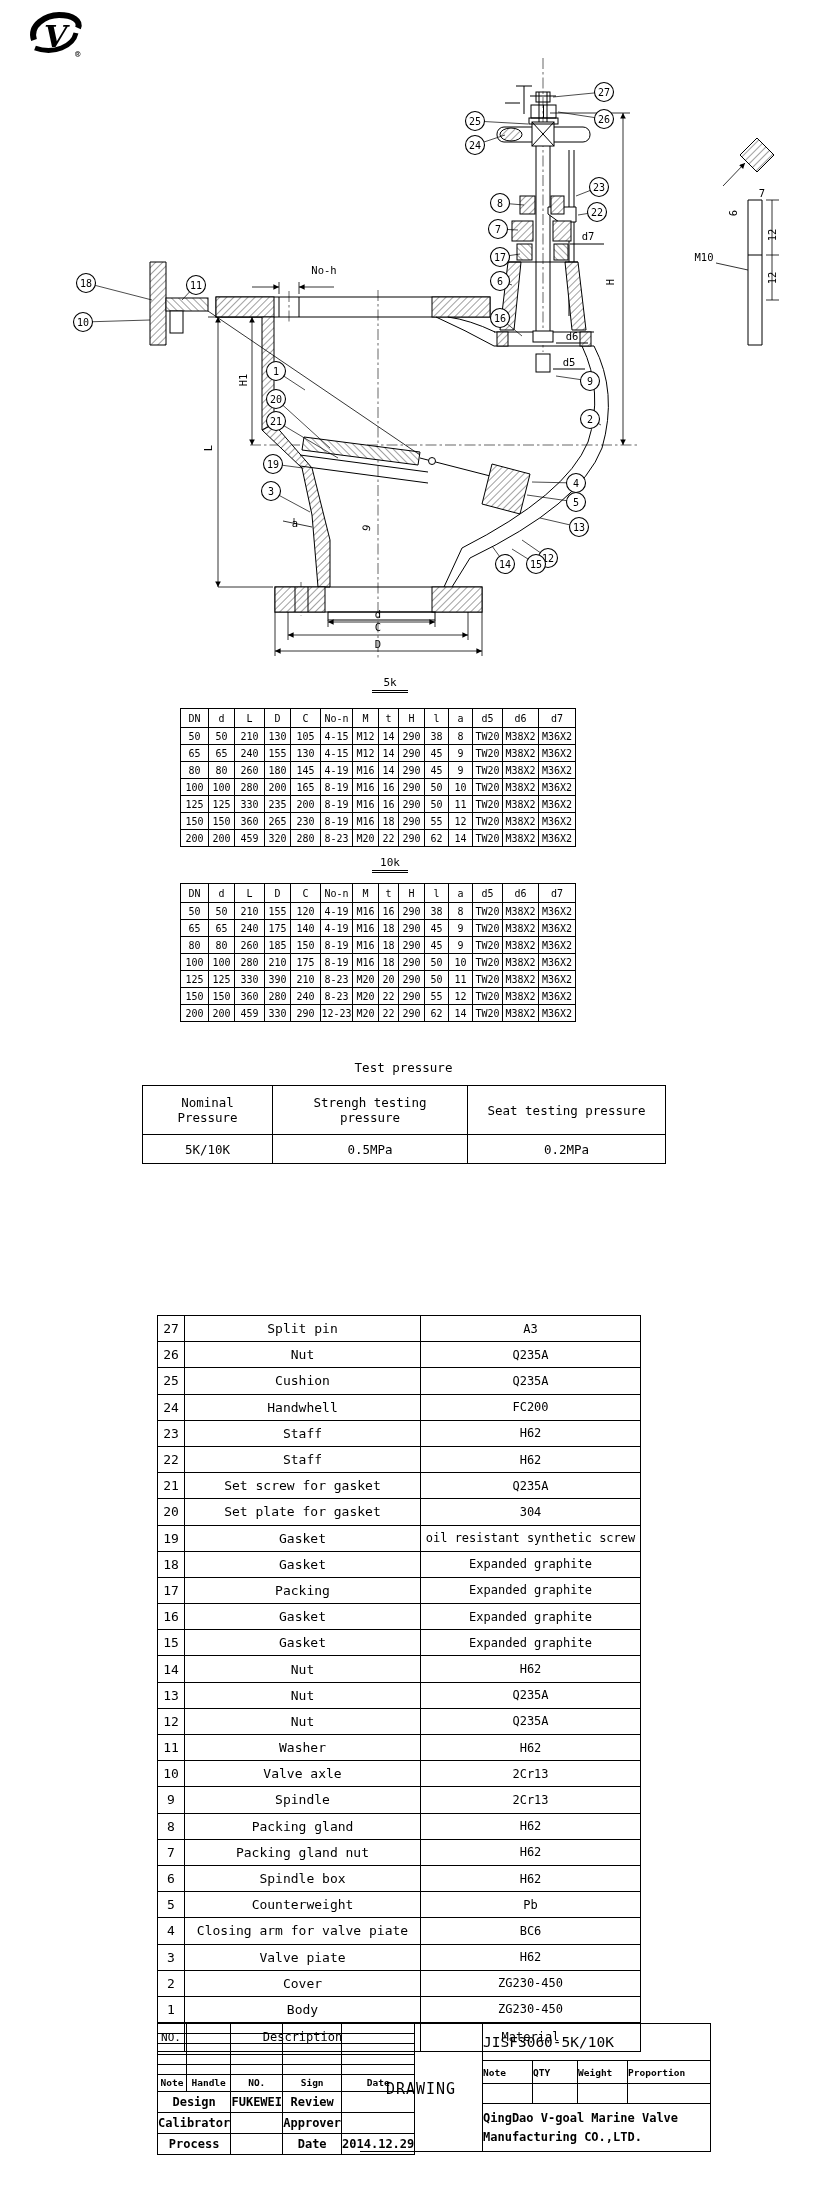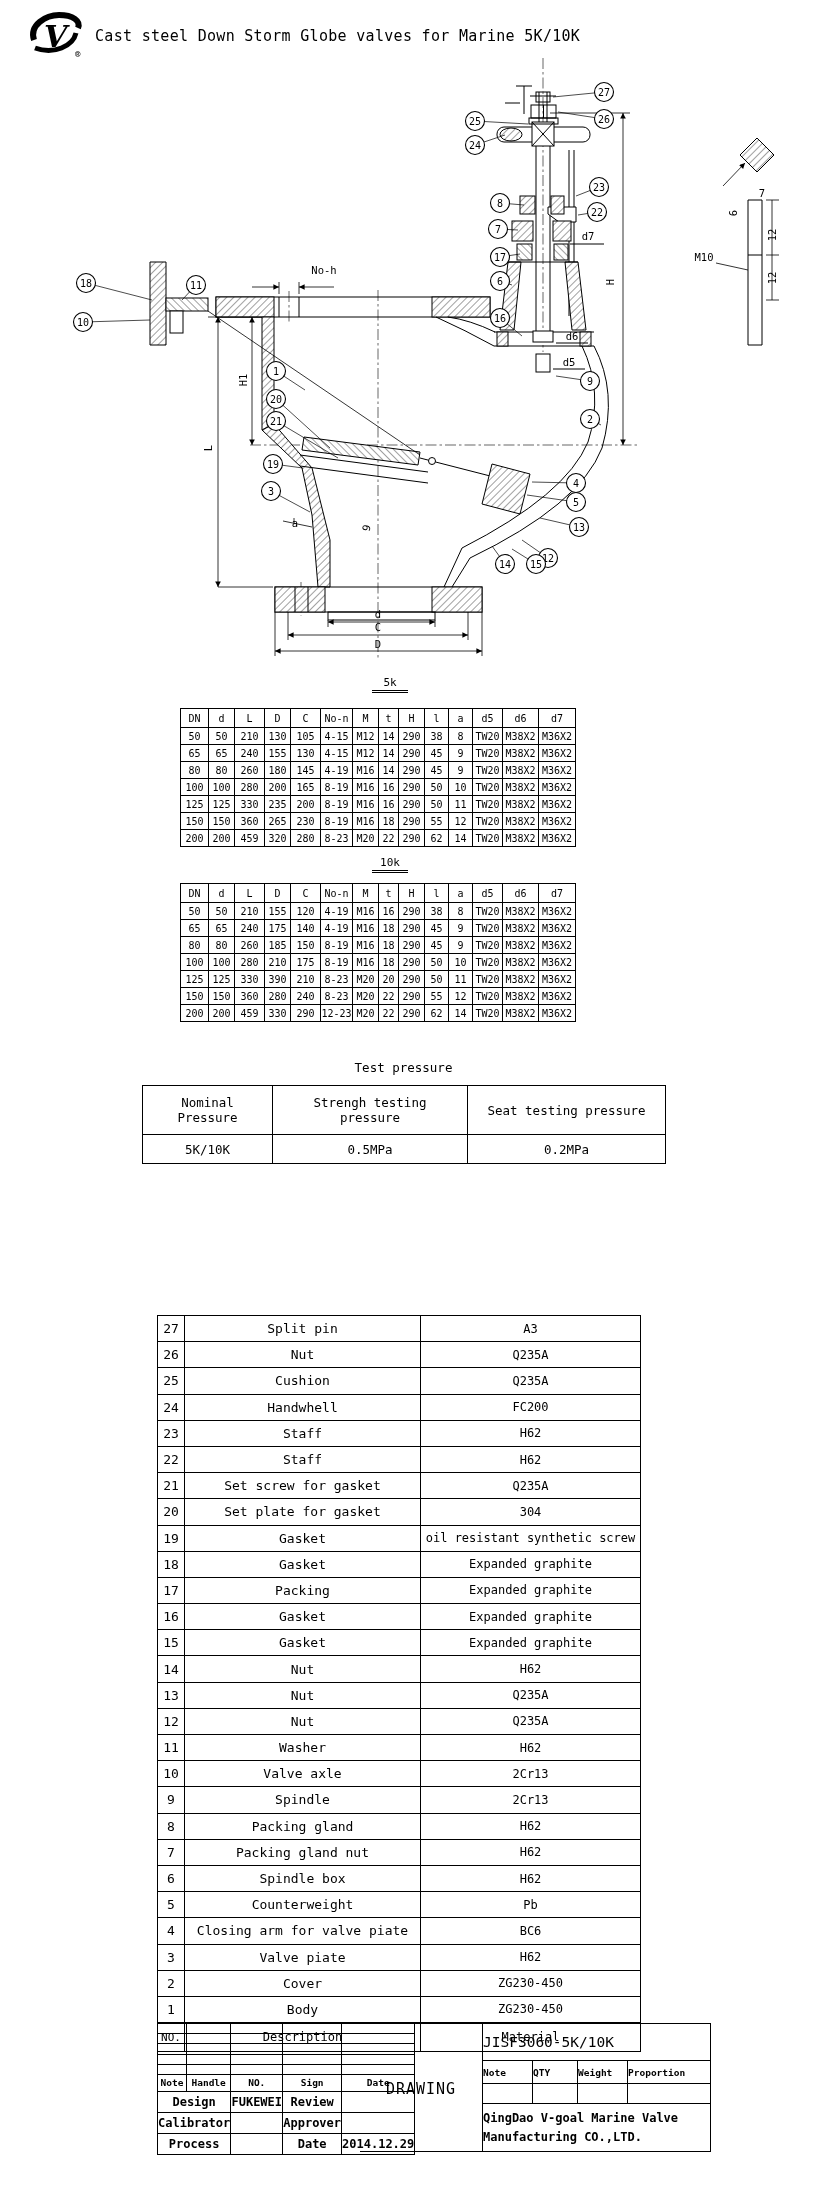--- a/index.html
+++ b/index.html
@@ -54,21 +54,20 @@
 <div class="page">
 
   <div class="abs" id="logo">
     <svg width="62" height="50" viewBox="0 0 62 50">
       <path d="M10,30 C5,15 22,5 35,5 C49,5 57,11 54,18" stroke="#000" stroke-width="6" fill="none"></path>
       <path d="M11,38 C30,45 49,36 52,23" stroke="#000" stroke-width="5" fill="none"></path>
       <text x="20" y="37" font-size="30" font-weight="bold" font-style="italic" font-family="DejaVu Serif,serif">V</text>
       <text x="51" y="47" font-size="9">®</text>
     </svg>
   </div>
-  <div class="abs" id="title">Cast steel Down Storm Globe valves for Marine 5K/10K</div>
 
   <svg id="drawing-svg" width="830" height="665" viewBox="0 0 830 665">
     <defs>
       <pattern id="h1" width="5" height="5" patternUnits="userSpaceOnUse" patternTransform="rotate(45)">
         <rect width="5" height="5" fill="#fff"></rect>
           <line x1="0" y1="0" x2="0" y2="5" stroke="#444" stroke-width="1"></line>
       </pattern>
       <pattern id="h2" width="5" height="5" patternUnits="userSpaceOnUse" patternTransform="rotate(-45)">
         <rect width="5" height="5" fill="#fff"></rect>
           <line x1="0" y1="0" x2="0" y2="5" stroke="#444" stroke-width="1"></line>

